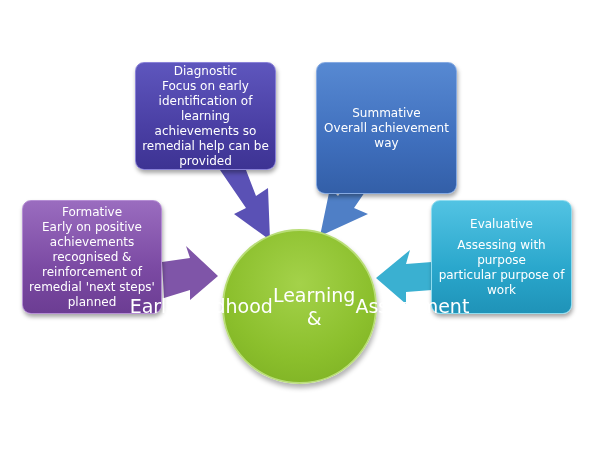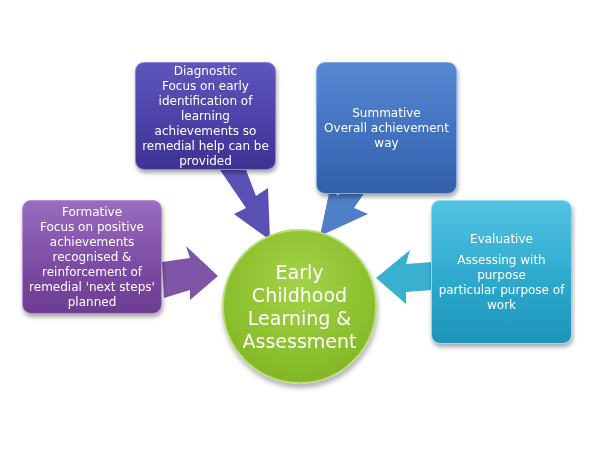--- a/index.html
+++ b/index.html
@@ -13,45 +13,45 @@
   .box .t { display: block; }
   #formative { left: 22px; top: 200px; width: 140px; height: 114px;
     background: linear-gradient(#9a6cbf, #7b4aa3 60%, #6c3d93);
     border: 1px solid #b58ed4; }
   #diagnostic { left: 135px; top: 62px; width: 141px; height: 108px;
     background: linear-gradient(#5e56bd, #4a3fa4 60%, #3d3393);
     border: 1px solid #8a82d8; }
   #summative { left: 316px; top: 62px; width: 141px; height: 132px;
     background: linear-gradient(#5789d2, #3f6fbd 60%, #335fa8);
     border: 1px solid #86aae2; }
-  #evaluative { left: 431px; top: 200px; width: 141px; height: 144px;
+  #evaluative { left: 431px; top: 200px; width: 141px; height: 114px;
     background: linear-gradient(#52c3e3, #2aa7cc 60%, #1f93b8);
     border: 1px solid #8fdcef; }
   #evaluative .gap { height: 6px; }
   #center { position: absolute; left: 222px; top: 229px; width: 155px; height: 155px;
     border-radius: 50%; box-sizing: border-box;
     background: radial-gradient(circle at 50% 35%, #a4d24a, #8bbf2c 60%, #7aad22);
     border: 2px solid #b9dd78; box-shadow: 1px 4px 5px rgba(0,0,0,0.3);
-    color: #ffffff; display: flex; flex-direction: column; justify-content: center;
+    color: #ffffff; display: flex; flex-direction: row; justify-content: center;
     align-items: center; text-align: center; font-size: 19px; line-height: 23px; }
   svg.arrows { position: absolute; left: 0; top: 0; width: 600px; height: 450px; }
 </style>
 </head>
 <body>
 
 <svg class="arrows" viewBox="0 0 600 450">
   <polygon points="162,262 190,258 186,246 218,276 190,300 190,290 164,298" fill="#7f55a8"></polygon>
   <polygon points="220,170 246,170 256,196 268,188 270,240 234,214 246,208" fill="#5a51b5"></polygon>
   <polygon points="356,170 380,170 354,208 368,214 320,236 330,188 338,196" fill="#4f7fc6"></polygon>
   <polygon points="432,262 406,264 410,250 376,278 406,304 406,292 432,290" fill="#3ab0d1"></polygon>
 </svg>
 
 <div class="box" id="formative">
   <span class="t">Formative</span>
-  <span class="t">Focus on positive</span>
+  <span class="t">Early on positive</span>
   <span class="t">achievements</span>
   <span class="t">recognised &amp;</span>
   <span class="t">reinforcement of</span>
   <span class="t">remedial 'next steps'</span>
   <span class="t">planned</span>
 </div>
 
 <div class="box" id="diagnostic">
   <span class="t">Diagnostic</span>
   <span class="t">Focus on early</span>

